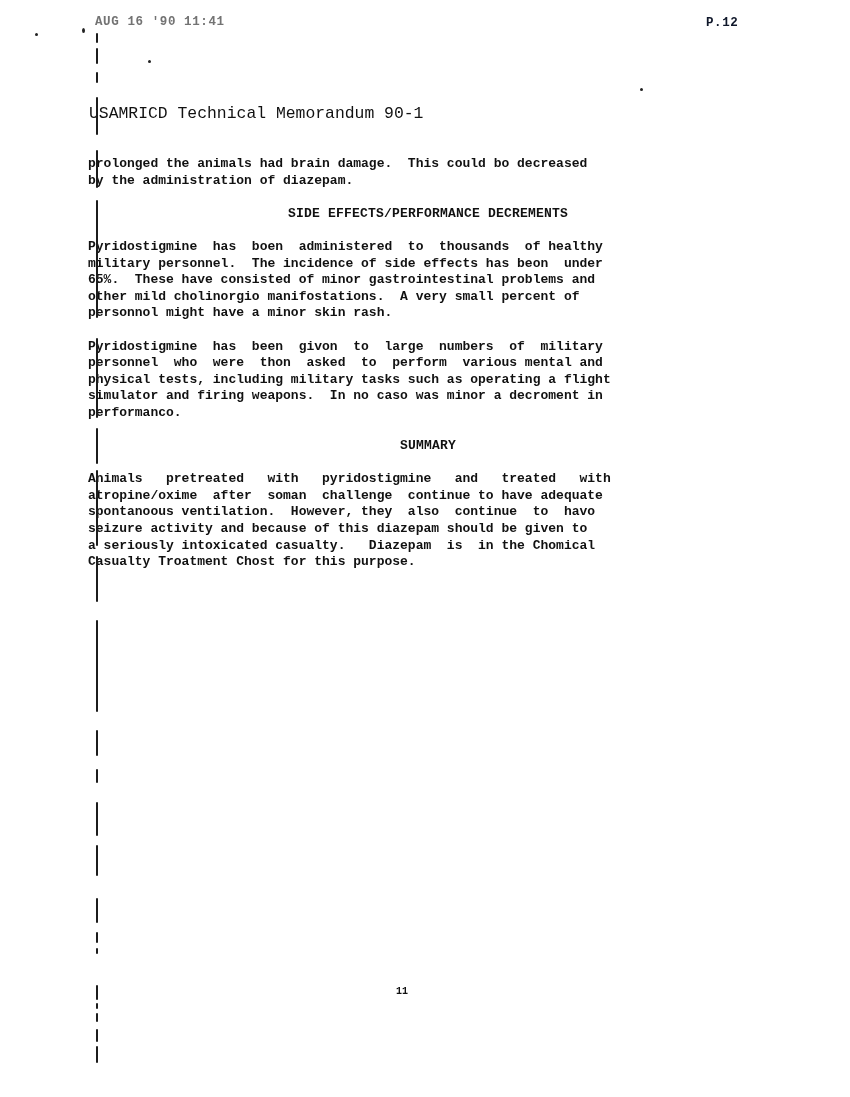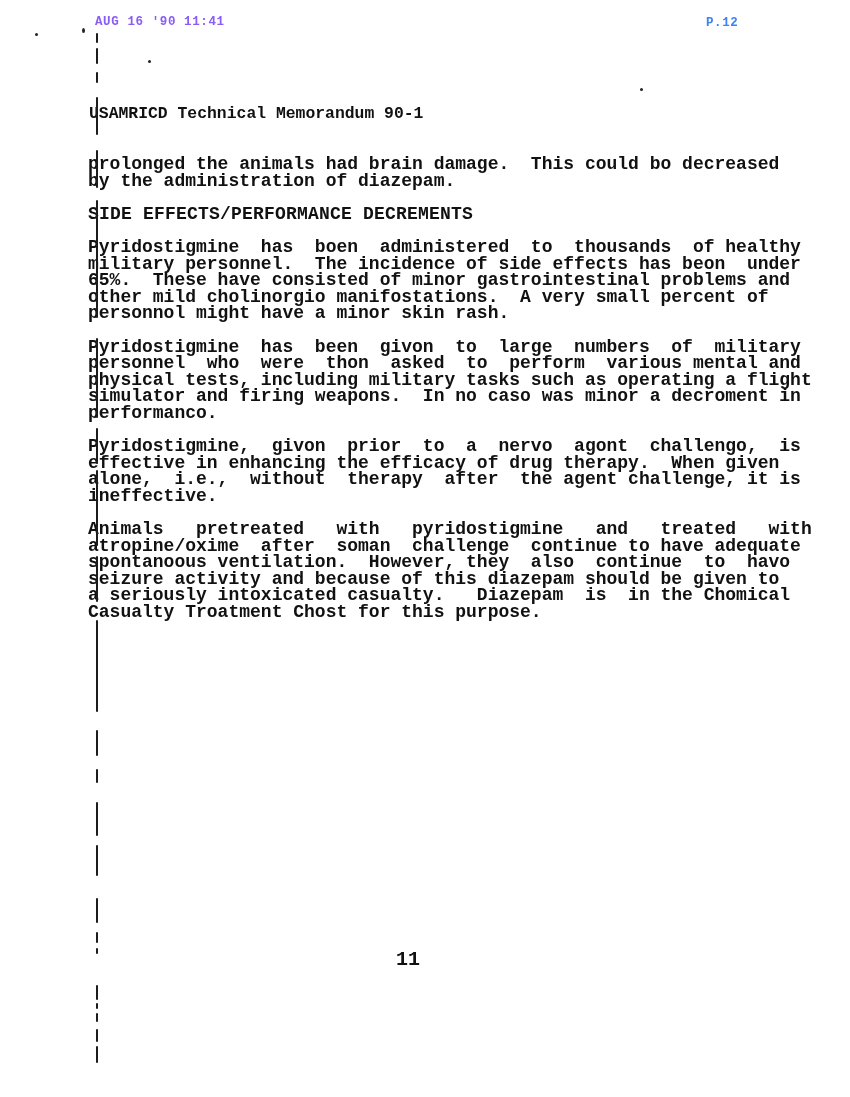--- a/index.html
+++ b/index.html
@@ -8,40 +8,40 @@
     position:relative;
     width:850px;height:1097px;
     background:#ffffff;
     overflow:hidden;
     font-family:"Liberation Mono","DejaVu Sans Mono",monospace;
     color:#111111;
   }
   .fax-stamp{
     position:absolute;top:15px;left:95px;
     font-size:12.5px;font-weight:700;letter-spacing:0.6px;
-    white-space:pre;color:#8b5cf6;
+    white-space:pre;color:#737373;
   }
   .fax-page-label{
     position:absolute;top:16px;left:706px;
     font-size:12.5px;font-weight:700;letter-spacing:0.6px;
-    white-space:pre;color:#3b82f6;
+    white-space:pre;color:#0f172a;
   }
   .doc-title{
     position:absolute;top:104px;left:89px;
-    font-size:16.4px;font-weight:700;white-space:pre;
+    font-size:16.4px;font-weight:400;white-space:pre;
   }
   .doc-body{
     position:absolute;top:156px;left:88px;width:680px;
-    font-size:18px;line-height:16.6px;font-weight:700;
+    font-size:13px;line-height:16.6px;font-weight:700;
   }
   .doc-section{white-space:pre;margin:0 0 16.6px 0;}
-  .doc-section.heading{letter-spacing:0.2px;}
+  .doc-section.heading{letter-spacing:0.2px;text-align:center;}
   .page-number{
-    position:absolute;top:948px;left:396px;
-    font-size:20px;font-weight:700;white-space:pre;
+    position:absolute;top:986px;left:396px;
+    font-size:10px;font-weight:700;white-space:pre;
   }
   .fold-line{position:absolute;top:0;left:0;width:0;height:0;}
   .fold-seg{
     position:absolute;left:96px;width:1.7px;background:#1c1c1c;
     border-radius:1px;
   }
   .speck{position:absolute;background:#222;border-radius:50%;}
 </style>
 </head>
 <body>
@@ -61,24 +61,21 @@
       <div class="doc-section paragraph">Pyridostigmine  has  boen  administered  to  thousands  of healthy
 military personnel.  The incidence of side effects has beon  under
 65%.  These have consisted of minor gastrointestinal problems and
 other mild cholinorgio manifostations.  A very small percent of
 personnol might have a minor skin rash.</div>
       <div class="doc-section paragraph">Pyridostigmine  has  been  givon  to  large  numbers  of  military
 personnel  who  were  thon  asked  to  perform  various mental and
 physical tests, including military tasks such as operating a flight
 simulator and firing weapons.  In no caso was minor a decroment in
 performanco.</div>
-      <div class="doc-section paragraph">Pyridostigmine,  givon  prior  to  a  nervo  agont  challengo,  is
-effective in enhancing the efficacy of drug therapy.  When given
-alone,  i.e.,  without  therapy  after  the agent challenge, it is
-ineffective.</div>
+      <div class="doc-section heading">SUMMARY</div>
       <div class="doc-section paragraph">Animals   pretreated   with   pyridostigmine   and   treated   with
 atropine/oxime  after  soman  challenge  continue to have adequate
 spontanoous ventilation.  However, they  also  continue  to  havo
 seizure activity and because of this diazepam should be given to
 a seriously intoxicated casualty.   Diazepam  is  in the Chomical
 Casualty Troatment Chost for this purpose.</div>
     </div>
 
   <div class="page-number">11</div>
 

